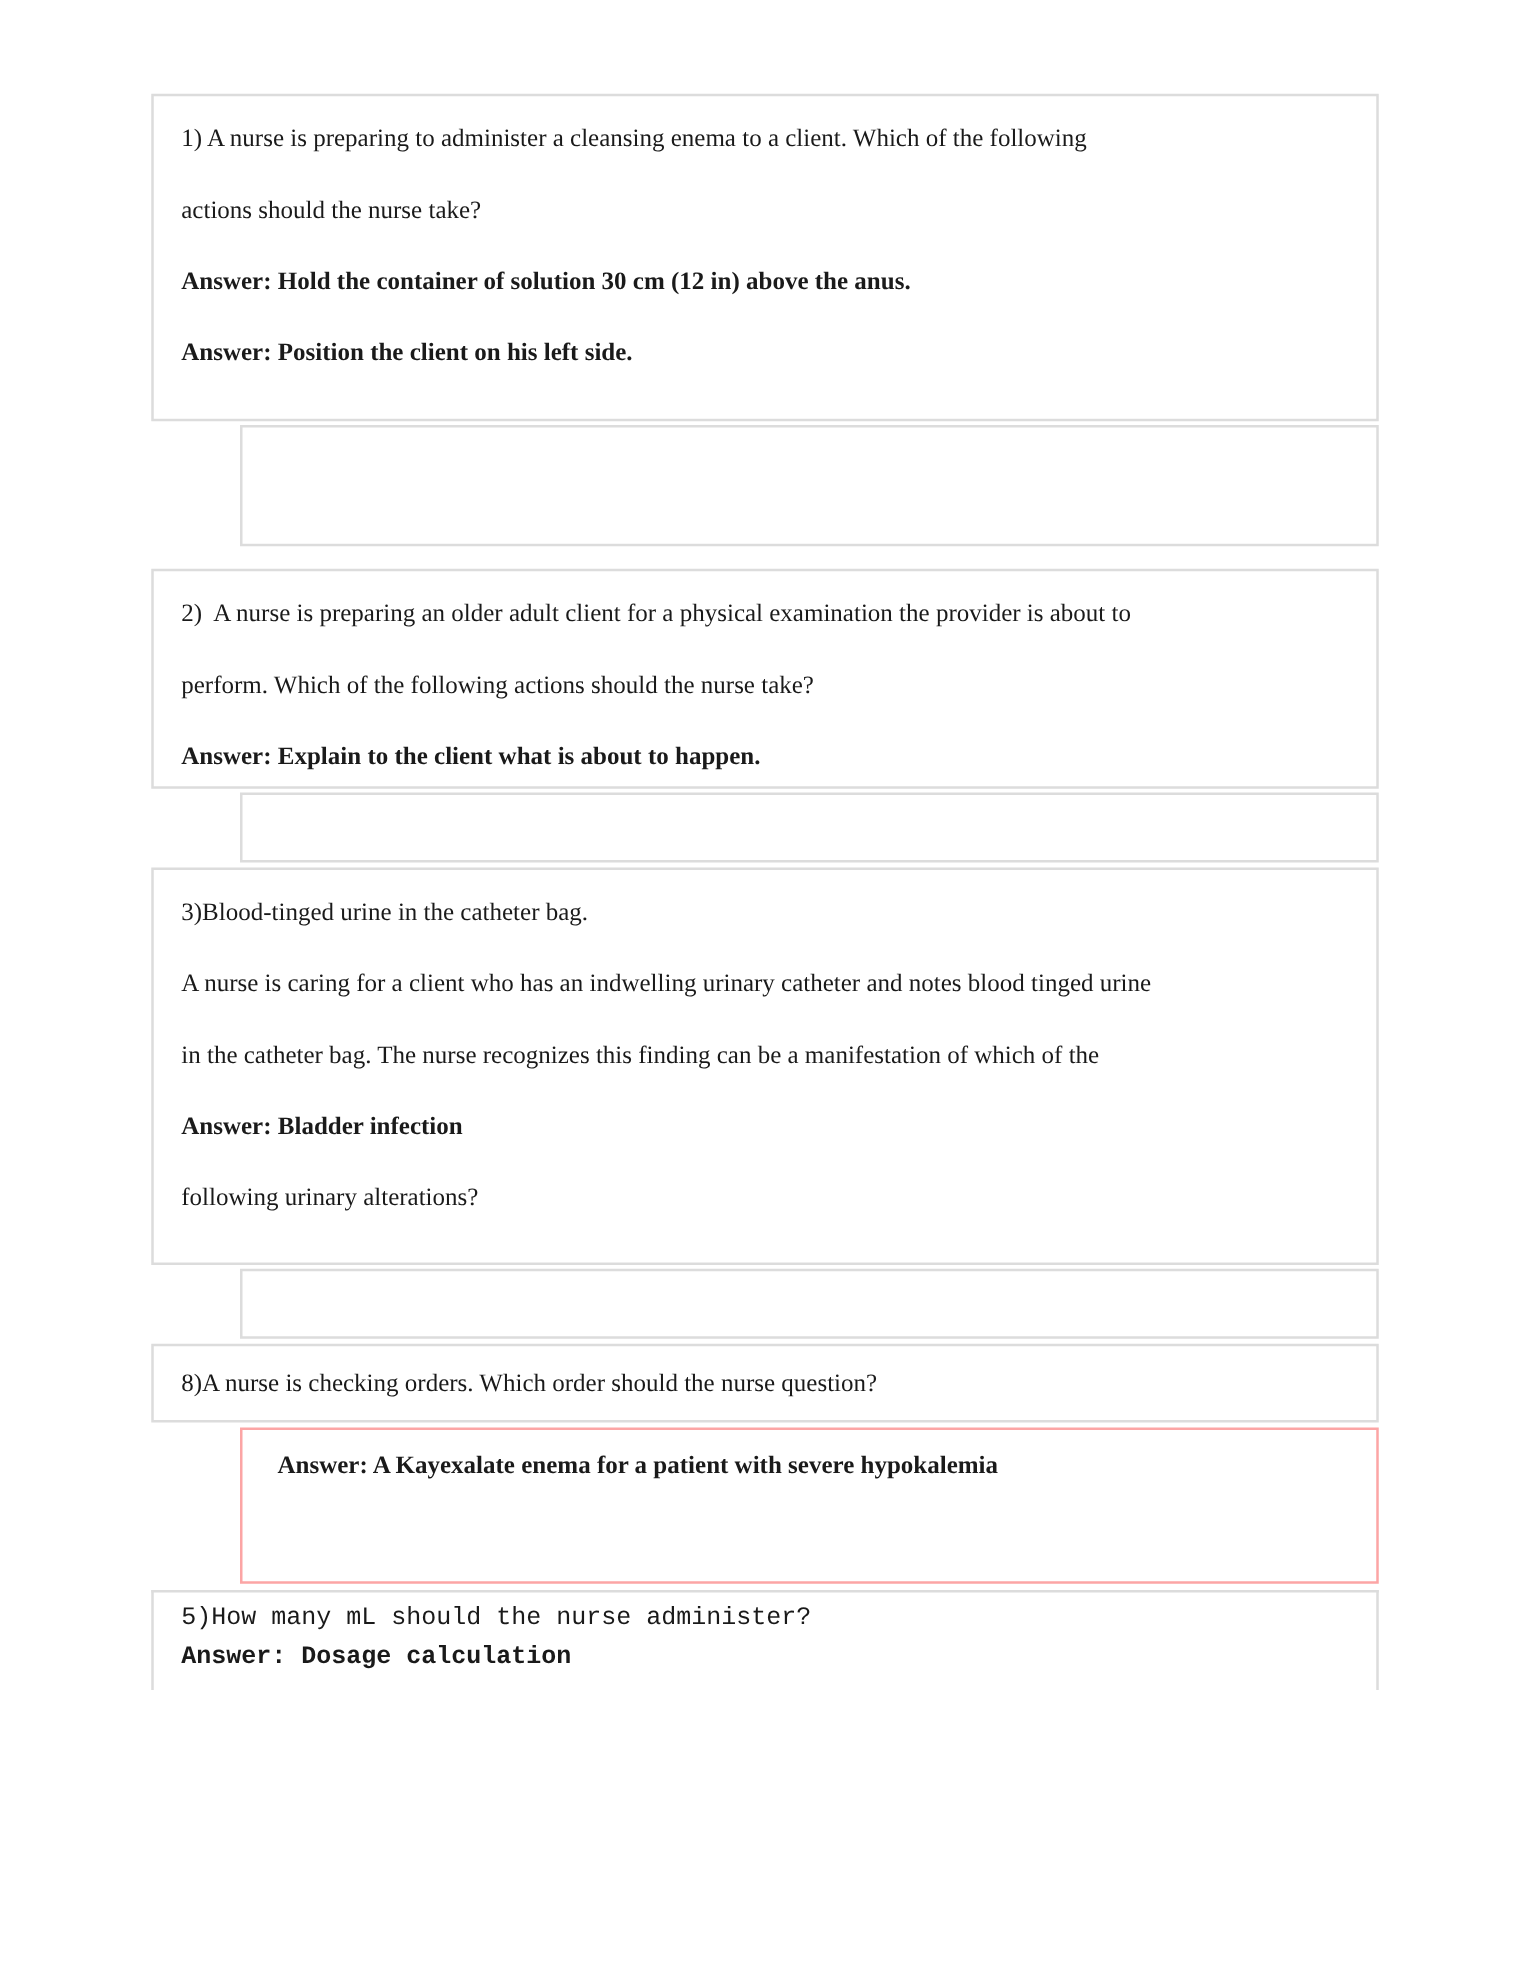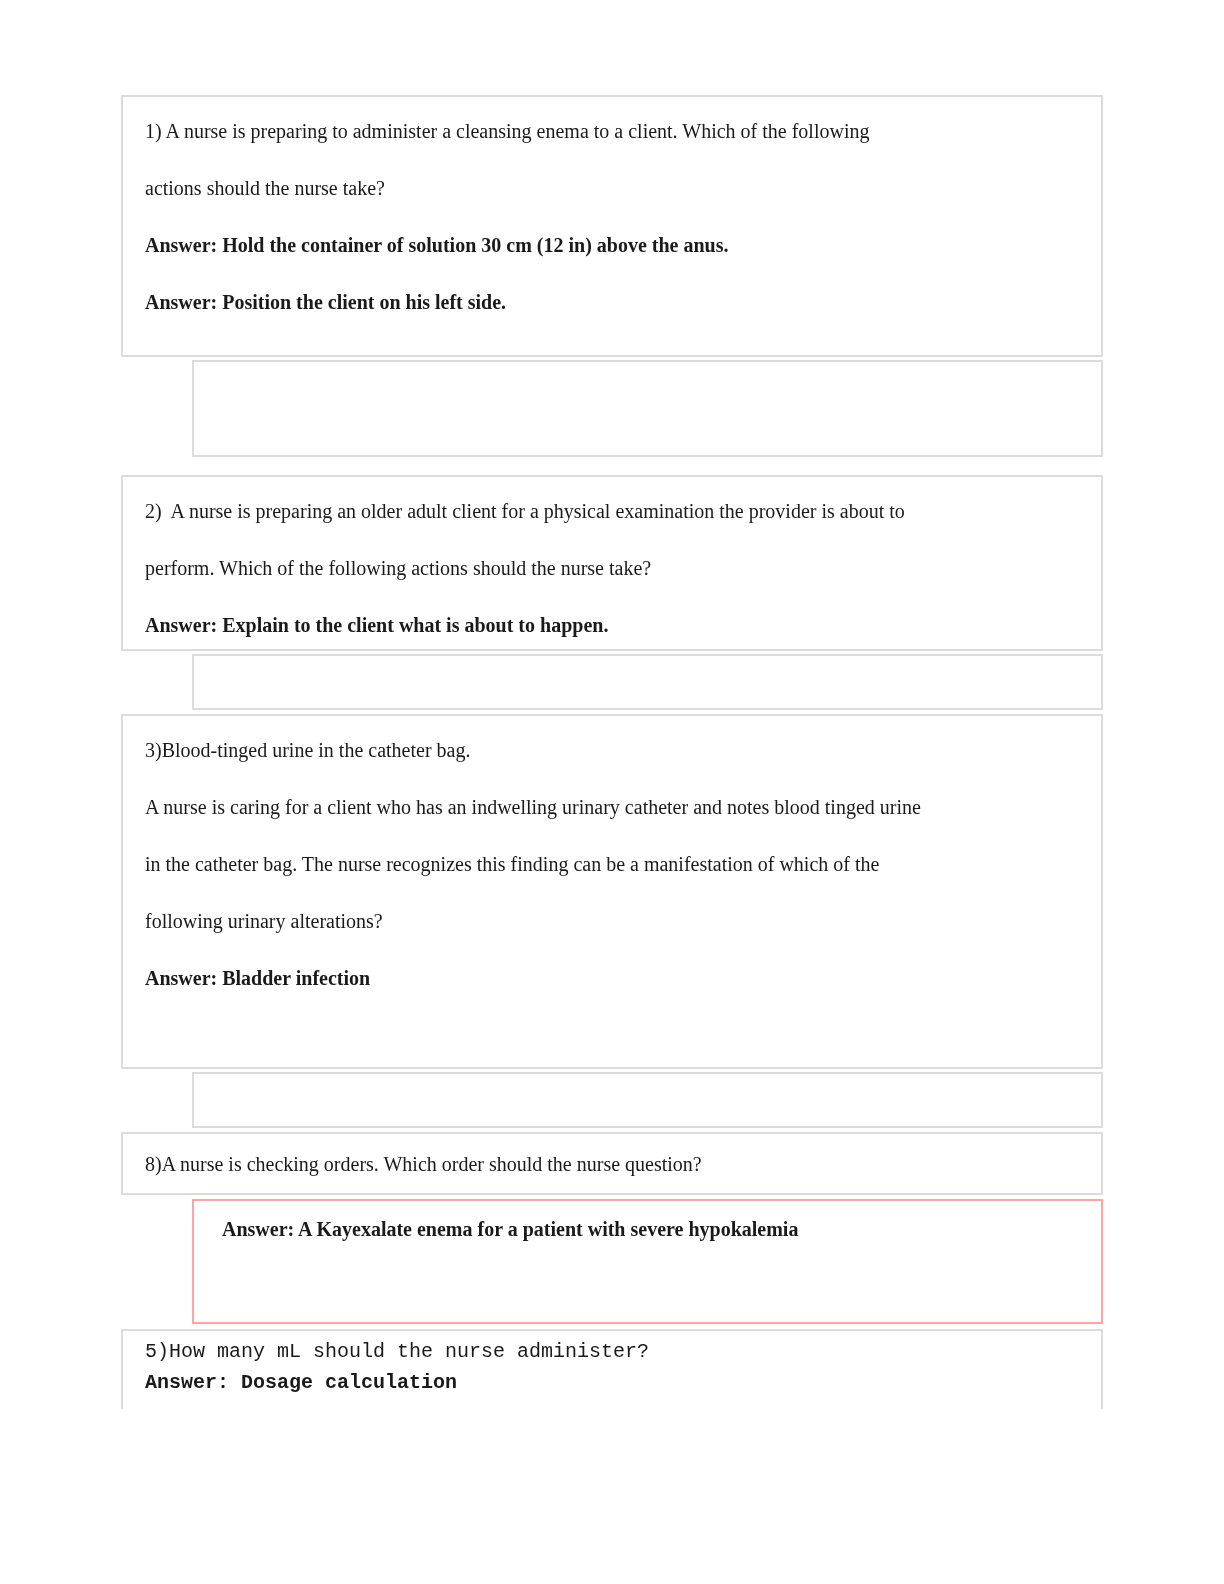--- a/index.html
+++ b/index.html
@@ -10,21 +10,21 @@
   body {
     width: 1224px;
     height: 1584px;
     position: relative;
     font-family: "Liberation Serif", "DejaVu Serif", serif;
     color: #1a1a1a;
     overflow: hidden;
   }
   .doc {
     margin-left: 121px;
-    padding-top: 95px;
+    padding-top: 75px;
     width: 982px;
   }
   .qbox {
     box-sizing: border-box;
     width: 982px;
     border: 2px solid #dcdcdc;
     background: #ffffff;
     padding: 6px 22px 0 22px;
   }
   .spacer {
@@ -38,21 +38,21 @@
     font-size: 20px;
     line-height: 57px;
     white-space: nowrap;
   }
   .bold { font-weight: bold; }
 
   .b1 { height: 262px; }
   .sA { margin-top: 3px; height: 97px; }
   .b2 { margin-top: 18px; height: 176px; }
   .sB { margin-top: 3px; height: 56px; }
-  .b3 { margin-top: 4px; height: 355px; }
+  .b3 { margin-top: 4px; height: 318px; }
   .sC { margin-top: 3px; height: 56px; }
   .b4 { margin-top: 4px; height: 63px; padding-top: 10px; }
   .b4 .line { line-height: 40px; }
   .bD { margin-top: 4px; height: 125px; padding: 10px 22px 0 28px; border: 2px solid #fca5a5; box-sizing: border-box; width: 911px; margin-left: 71px; background:#ffffff; }
   .bD .line { line-height: 36px; }
   .b5 { margin-top: 5px; height: 80px; border-bottom: none; padding-top: 5px; font-family: Liberation Mono, monospace; }
   .b5 .line { line-height: 31px; }
 </style>
 </head>
 <body>
@@ -73,22 +73,22 @@
     <div class="line">perform. Which of the following actions should the nurse take?</div>
     <div class="line bold">Answer: Explain to the client what is about to happen.</div>
   </section>
 
   <section class="spacer sB"></section>
 
   <section class="qbox b3">
     <div class="line">3)Blood-tinged urine in the catheter bag.</div>
     <div class="line">A nurse is caring for a client who has an indwelling urinary catheter and notes blood tinged urine</div>
     <div class="line">in the catheter bag. The nurse recognizes this finding can be a manifestation of which of the</div>
+    <div class="line bold">Answer: Bladder infection</div>
     <div class="line">following urinary alterations?</div>
-    <div class="line bold">Answer: Bladder infection</div>
   </section>
 
   <section class="spacer sC"></section>
 
   <section class="qbox b4">
     <div class="line">8)A nurse is checking orders. Which order should the nurse question?</div>
   </section>
 
   <section class="bD">
     <div class="line bold">Answer: A Kayexalate enema for a patient with severe hypokalemia</div>

